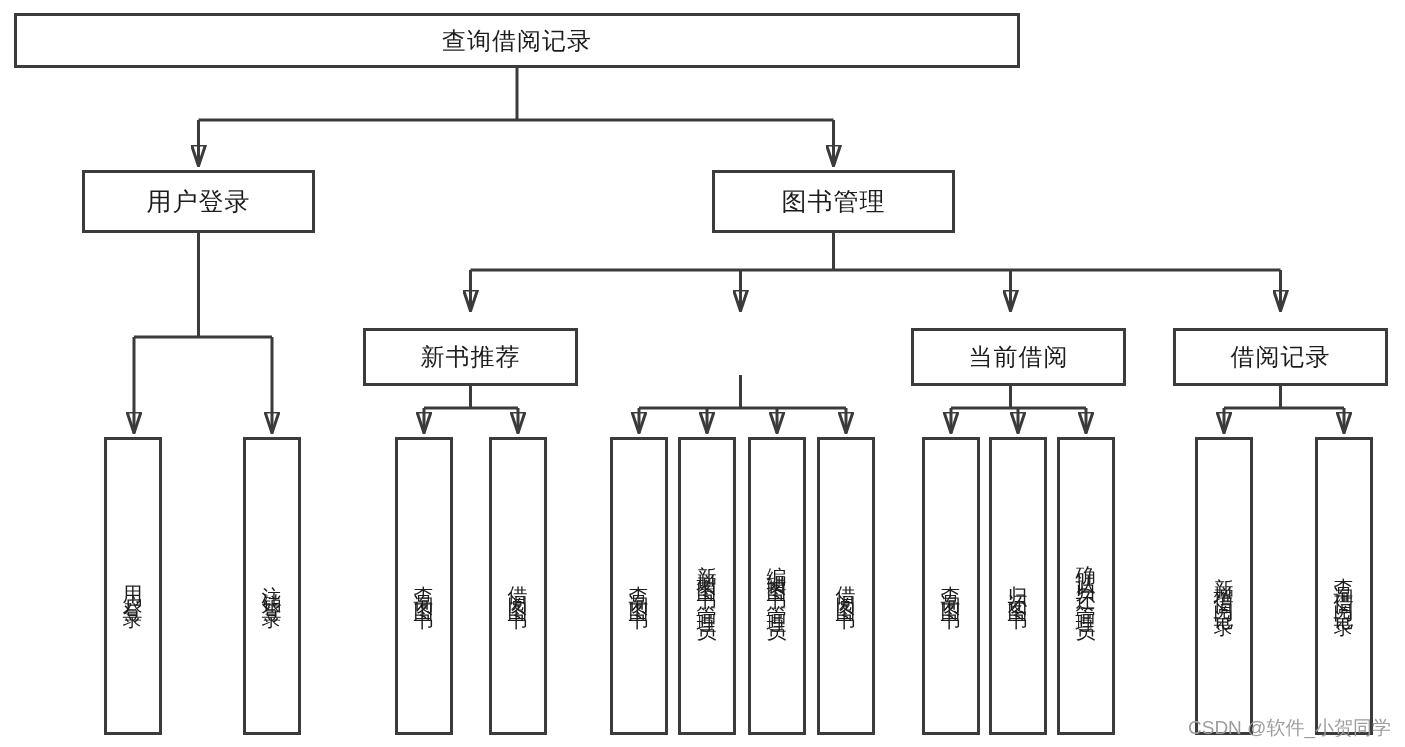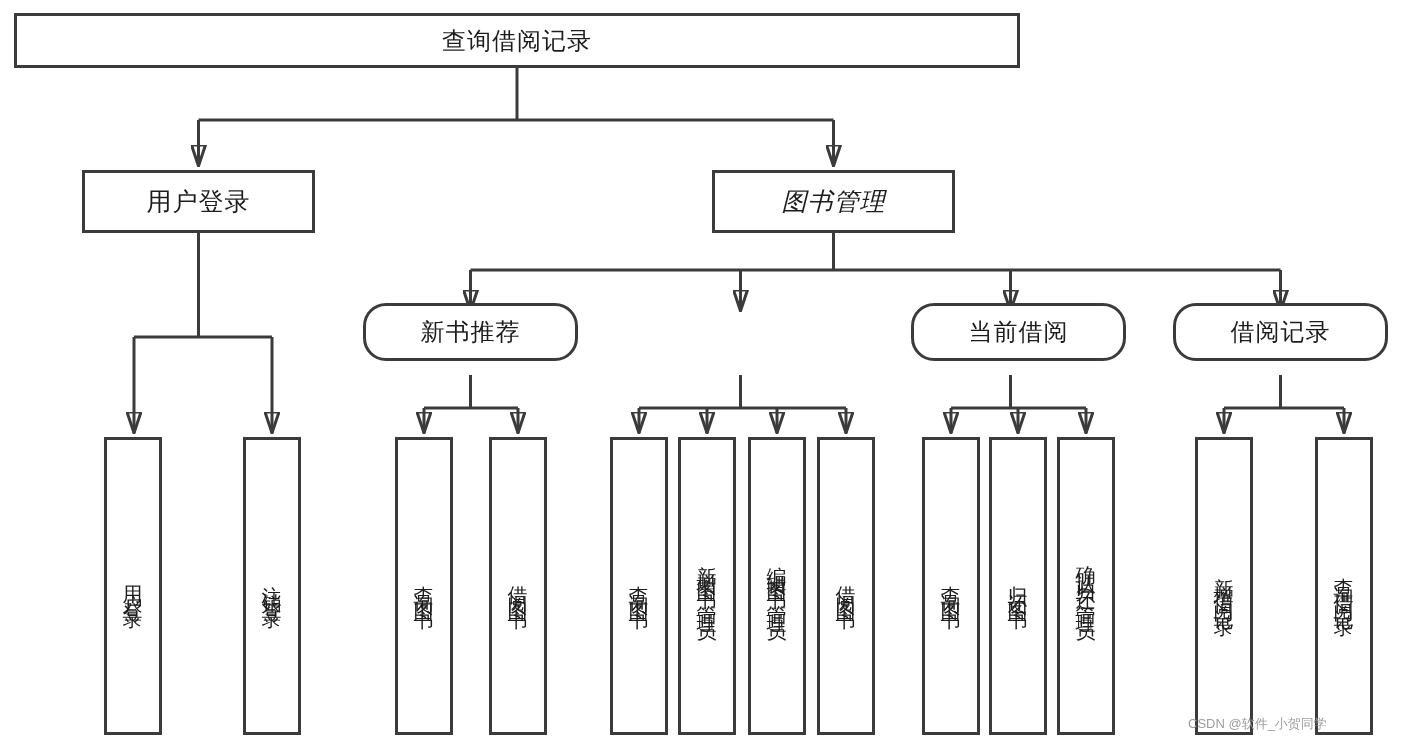--- a/index.html
+++ b/index.html
@@ -47,24 +47,23 @@
     width:1006px;height:55px;
     font-size:24px;
     letter-spacing:1px;
   }
   .branch-node{
     top:170px;height:63px;
     font-size:25px;
     letter-spacing:1px;
   }
   .section-node{
-    top:303px;height:58px;width:215px;
+    top:328px;height:58px;width:215px;
     font-size:24px;
     letter-spacing:1px;
-    border-radius:23px;
   }
   .leaf{
     position:absolute;
     z-index:2;
     top:437px;
     width:58px;height:298px;
     background:var(--box-bg);
     border:3px solid var(--line);
     writing-mode:vertical-rl;
     text-orientation:mixed;
@@ -74,21 +73,21 @@
     font-size:20px;
     letter-spacing:8px;
     line-height:1;
     color:var(--text);
   }
   .watermark{
     position:absolute;
     z-index:5;
     left:1188px;
     top:715px;
-    font-size:13px;
+    font-size:19px;
     color:var(--watermark);
     white-space:nowrap;
   }
 </style>
 </head>
 <body>
 
 <div class="canvas">
 
   <svg class="wires" width="1405" height="747" viewBox="0 0 1405 747">
@@ -135,21 +134,21 @@
 
     <path d="M1280.5,375 V408"></path>
     <path d="M1224,408 H1344"></path>
     <path d="M1224,408 V433" marker-end="url(#ah)"></path>
     <path d="M1344,408 V433" marker-end="url(#ah)"></path>
   </svg>
 
   <div class="node root-node">查询借阅记录</div>
 
   <div class="node branch-node" style="left:82px;width:233px;">用户登录</div>
-  <div class="node branch-node" style="left:712px;width:243px;font-style:italic;">图书管理</div>
+  <div class="node branch-node" style="left:712px;width:243px;">图书管理</div>
 
   <div class="node section-node" style="left:363px;">新书推荐</div>
   <div class="node section-node" style="left:903px;margin-left:8px;">当前借阅</div>
   <div class="node section-node" style="left:1173px;">借阅记录</div>
 
   <div class="leaf" style="left:104px;">用户登录</div>
   <div class="leaf" style="left:243px;">注销登录</div>
 
   <div class="leaf" style="left:395px;">查询图书</div>
   <div class="leaf" style="left:489px;">借阅图书</div>

